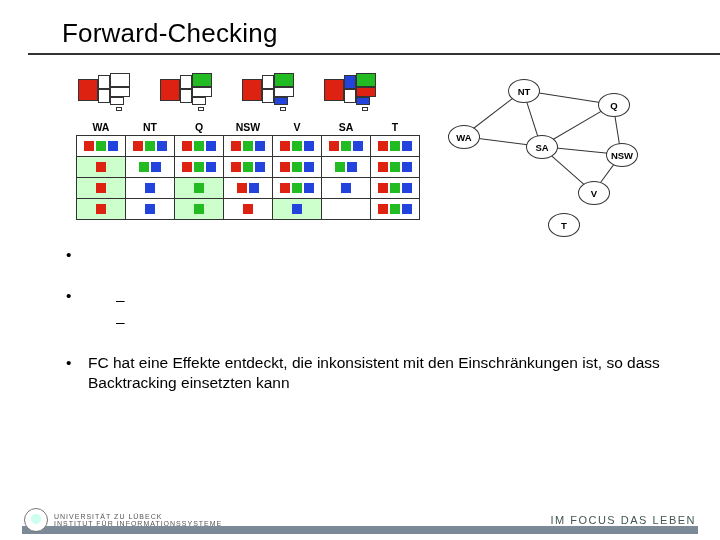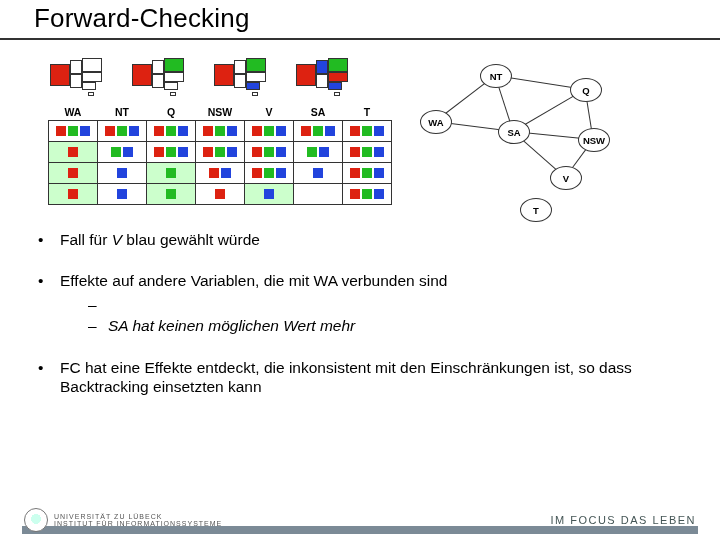--- a/index.html
+++ b/index.html
@@ -6,23 +6,24 @@
     margin: 0;
     padding: 0;
     width: 720px;
     height: 540px;
     font-family: Arial, Helvetica, sans-serif;
     background: #fff;
     position: relative;
     overflow: hidden;
   }
   .slide {
-    padding: 3px 28px 0 28px;
+    padding: 18px 28px 0 28px;
     box-sizing: border-box;
     height: 500px;
+    margin-left: 28px;
   }
   .title {
     font-size: 26px;
     font-weight: 400;
     margin: 0 0 4px 6px;
     letter-spacing: 0.2px;
   }
   .rule {
     border: none;
     border-top: 2px solid #333;
@@ -216,35 +217,30 @@
         <div class="gnode" style="left: 78px; top: 62px;">SA</div>
         <div class="gnode" style="left: 158px; top: 70px;">NSW</div>
         <div class="gnode" style="left: 130px; top: 108px;">V</div>
         <div class="gnode" style="left: 100px; top: 140px;">T</div>
       </div>
   </div>
 
   <div class="content">
     <div class="b1">
       <span class="dot">•</span>
-      <span>
-        <span>Fall für </span><span class="i">V</span><span> blau gewählt würde</span>
-      </span>
     </div>
     <div class="b1">
       <span class="dot">•</span>
       <span>
-        <span>Effekte auf andere Variablen, die mit WA verbunden sind</span>
         <div class="sub">
           <div class="subline">
               <span class="dash">–</span>
             </div>
           <div class="subline">
               <span class="dash">–</span>
-              <span class="i">SA hat keinen möglichen Wert mehr</span>
             </div>
         </div>
       </span>
     </div>
     <div class="b1" style="margin-bottom:0">
       <span class="dot">•</span>
       <span>FC hat eine Effekte entdeckt, die inkonsistent mit den Einschränkungen ist, so dass Backtracking einsetzten kann</span>
     </div>
   </div>
 </div>

